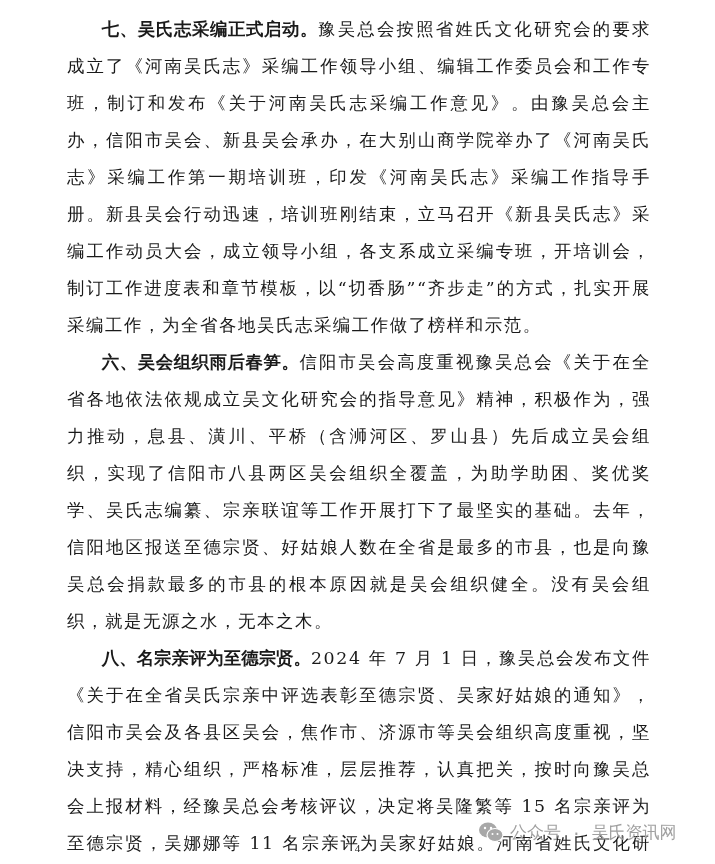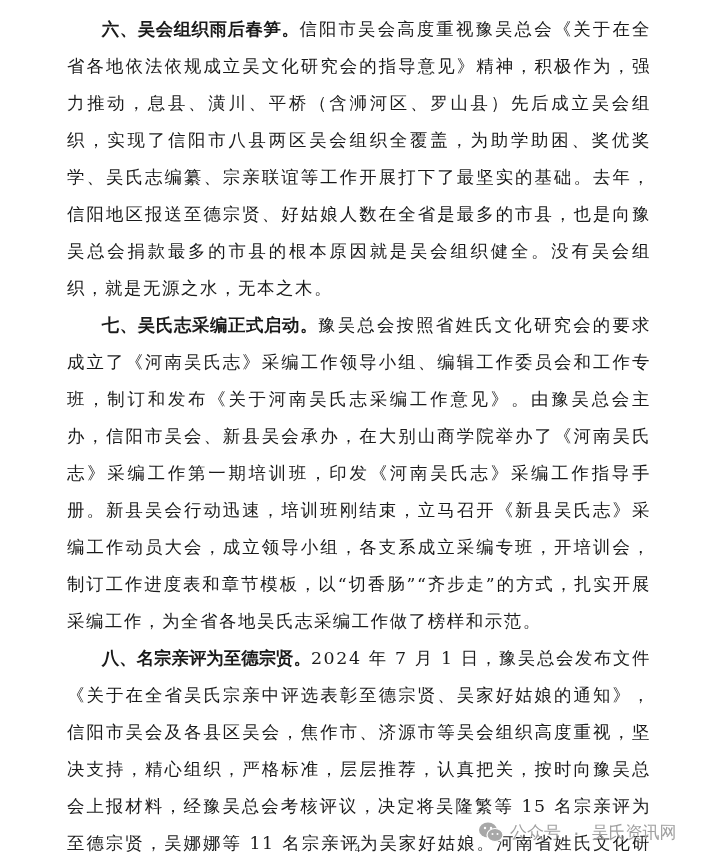--- a/index.html
+++ b/index.html
@@ -22,22 +22,22 @@
   .watermark {
     position: absolute; left: 478px; top: 821px; display: flex; align-items: flex-start;
     color: #a0a0a0; font-family: Liberation Mono, monospace; font-size: 17px;
   }
   .wm-icon { width: 26px; height: 22px; margin-right: 6px; }
 </style>
 </head>
 <body>
 
 <div class="page">
+  <p class="para"><span class="heading">七、吴氏志采编正式启动。</span><span>豫吴总会按照省姓氏文化研究会的要求成立了《河南吴氏志》采编工作领导小组、编辑工作委员会和工作专班，制订和发布《关于河南吴氏志采编工作意见》。由豫吴总会主办，信阳市吴会、新县吴会承办，在大别山商学院举办了《河南吴氏志》采编工作第一期培训班，印发《河南吴氏志》采编工作指导手册。新县吴会行动迅速，培训班刚结束，立马召开《新县吴氏志》采编工作动员大会，成立领导小组，各支系成立采编专班，开培训会，制订工作进度表和章节模板，以“切香肠”“齐步走”的方式，扎实开展采编工作，为全省各地吴氏志采编工作做了榜样和示范。</span></p>
   <p class="para"><span class="heading">六、吴会组织雨后春笋。</span><span>信阳市吴会高度重视豫吴总会《关于在全省各地依法依规成立吴文化研究会的指导意见》精神，积极作为，强力推动，息县、潢川、平桥（含浉河区、罗山县）先后成立吴会组织，实现了信阳市八县两区吴会组织全覆盖，为助学助困、奖优奖学、吴氏志编纂、宗亲联谊等工作开展打下了最坚实的基础。去年，信阳地区报送至德宗贤、好姑娘人数在全省是最多的市县，也是向豫吴总会捐款最多的市县的根本原因就是吴会组织健全。没有吴会组织，就是无源之水，无本之木。</span></p>
-  <p class="para"><span class="heading">七、吴氏志采编正式启动。</span><span>豫吴总会按照省姓氏文化研究会的要求成立了《河南吴氏志》采编工作领导小组、编辑工作委员会和工作专班，制订和发布《关于河南吴氏志采编工作意见》。由豫吴总会主办，信阳市吴会、新县吴会承办，在大别山商学院举办了《河南吴氏志》采编工作第一期培训班，印发《河南吴氏志》采编工作指导手册。新县吴会行动迅速，培训班刚结束，立马召开《新县吴氏志》采编工作动员大会，成立领导小组，各支系成立采编专班，开培训会，制订工作进度表和章节模板，以“切香肠”“齐步走”的方式，扎实开展采编工作，为全省各地吴氏志采编工作做了榜样和示范。</span></p>
   <p class="para"><span class="heading">八、名宗亲评为至德宗贤。</span><span>2024 年 7 月 1 日，豫吴总会发布文件《关于在全省吴氏宗亲中评选表彰至德宗贤、吴家好姑娘的通知》，信阳市吴会及各县区吴会，焦作市、济源市等吴会组织高度重视，坚决支持，精心组织，严格标准，层层推荐，认真把关，按时向豫吴总会上报材料，经豫吴总会考核评议，决定将吴隆繁等 15 名宗亲评为至德宗贤，吴娜娜等 11 名宗亲评为吴家好姑娘。河南省姓氏文化研究会授予首席常务副会长吴进军为先</span></p>
 </div>
 
 <div class="watermark">
   <svg class="wm-icon" viewBox="0 0 26 22">
     <ellipse cx="10" cy="9" rx="9" ry="7.5" fill="#a8a8a8"></ellipse>
     <ellipse cx="17" cy="14" rx="8" ry="6.5" fill="#a8a8a8" stroke="#fff" stroke-width="1.2"></ellipse>
     <circle cx="7" cy="7" r="1.2" fill="#fff"></circle>
       <circle cx="13" cy="7" r="1.2" fill="#fff"></circle>
     <circle cx="14.5" cy="13" r="1" fill="#fff"></circle>

